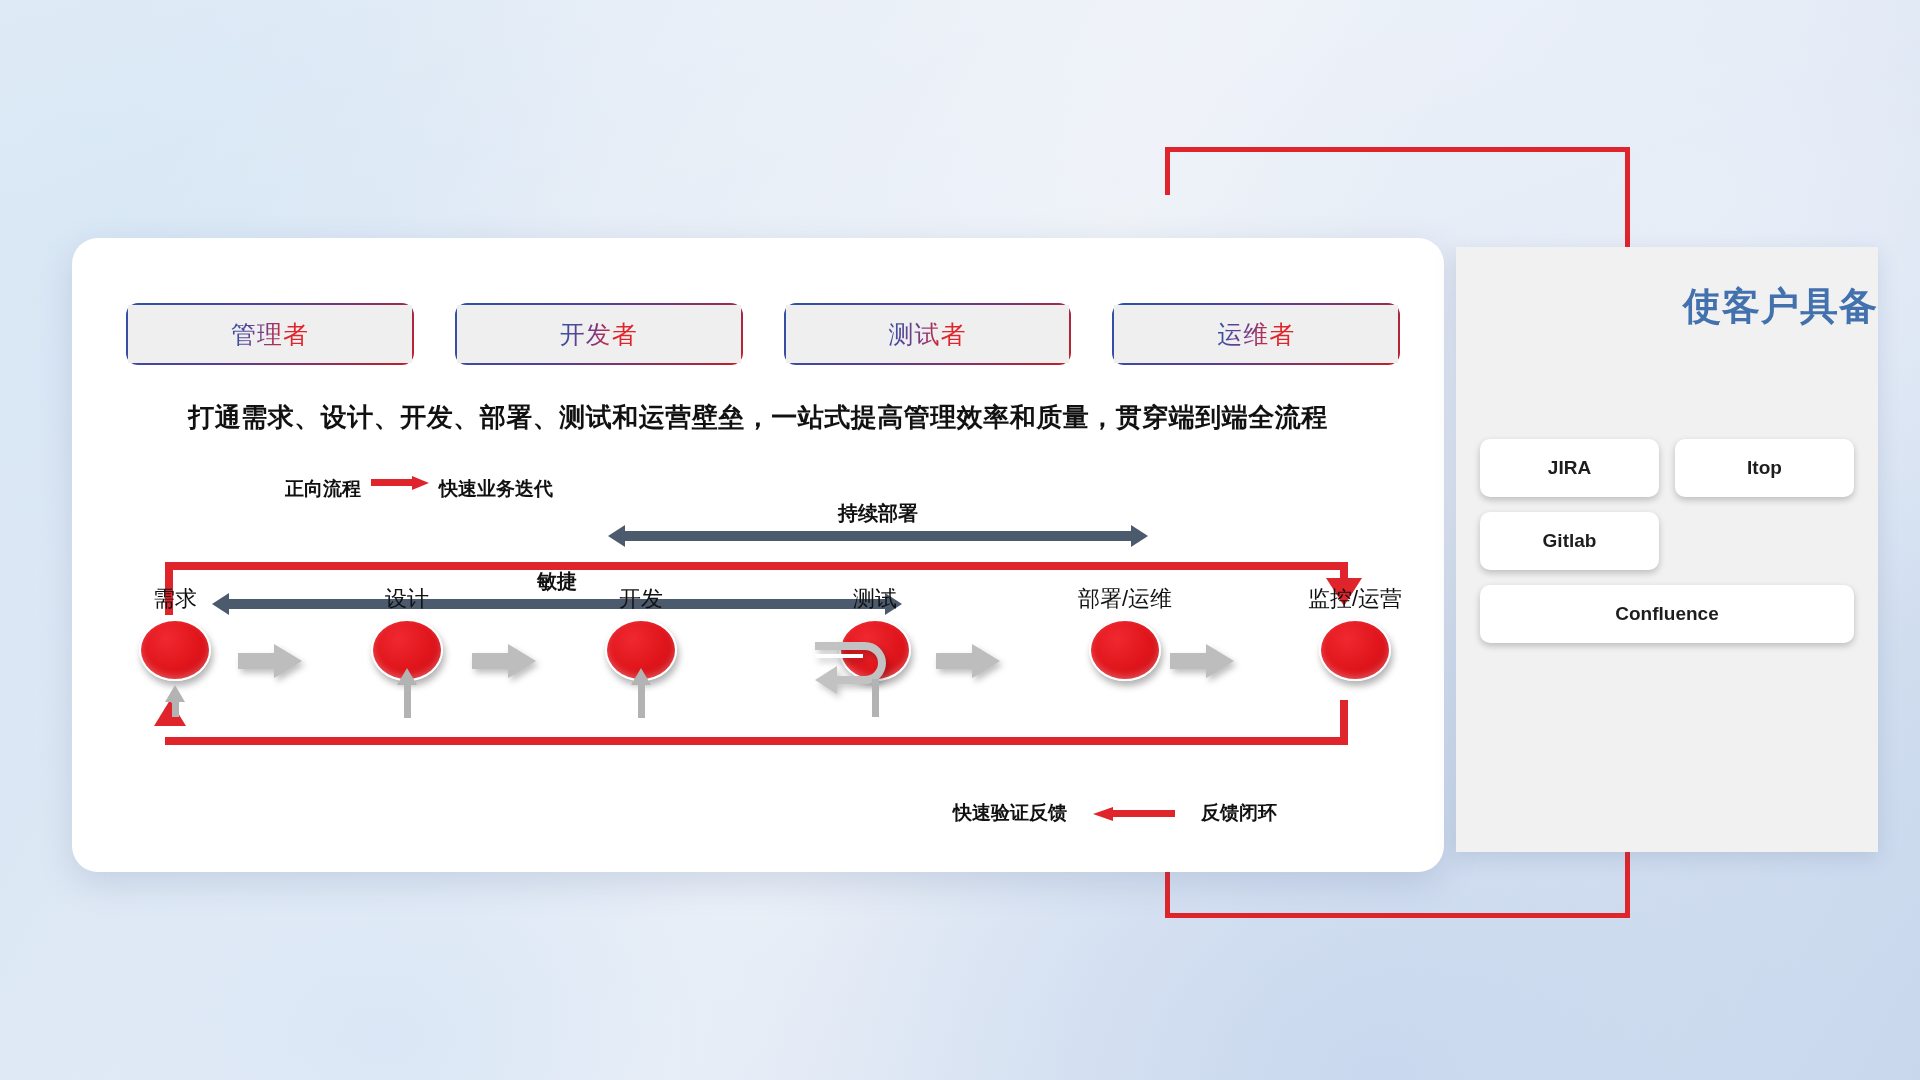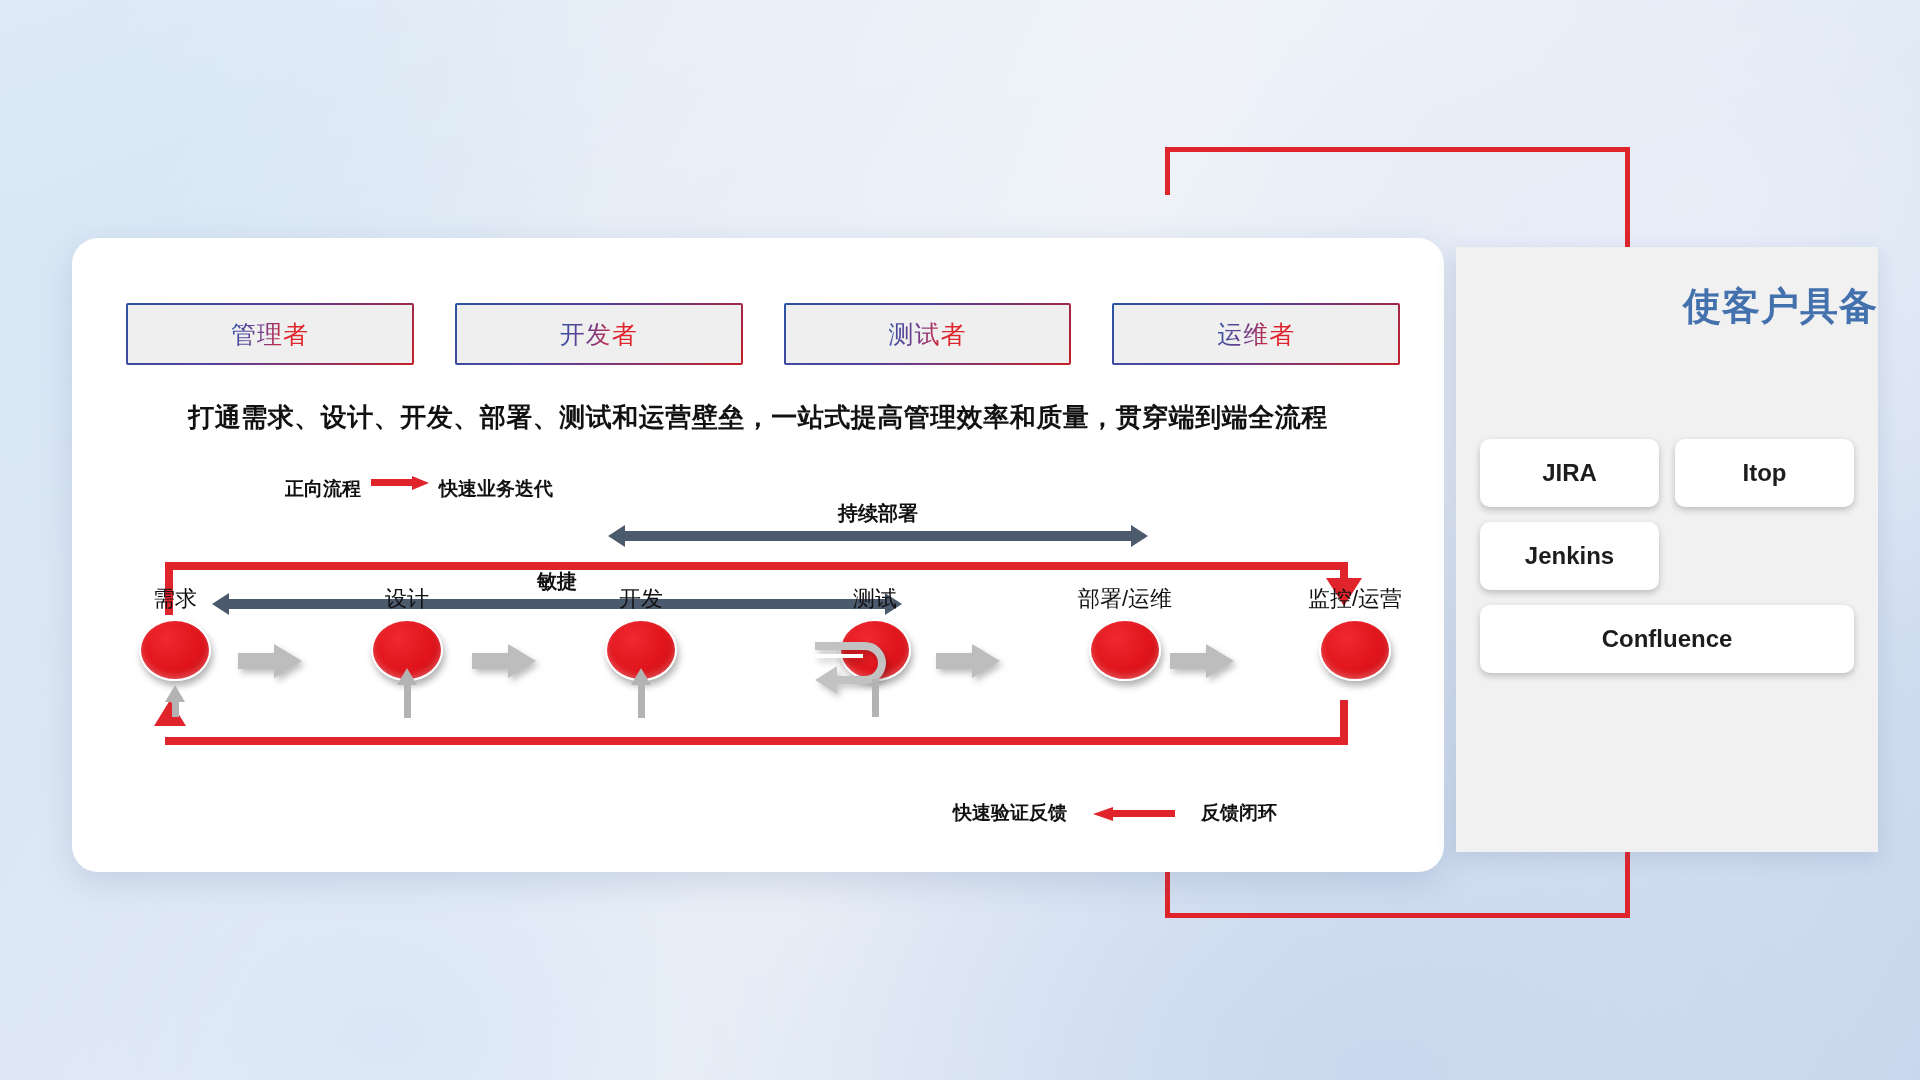--- a/index.html
+++ b/index.html
@@ -38,21 +38,21 @@
     box-shadow:0 10px 34px rgba(70,95,140,.18);
   }
 
   
   #roles{
     position:absolute;left:110px;top:303px;width:1290px;height:62px;
     display:flex;gap:25px;
   }
   .role{
     flex:1;position:relative;
-    padding:2px;border-radius:2px;
+    padding:2px;border-radius:12px;
     background:linear-gradient(135deg,#2e52a5 0%, #54409c 42%, #c32028 100%);
     margin-left:16px;
   }
   .role-inner{
     width:100%;height:100%;background:#efefef;
     display:flex;align-items:center;justify-content:center;
     box-sizing:border-box;
   }
   .role-label{
     font-size:25px;font-weight:400;letter-spacing:1px;
@@ -150,23 +150,23 @@
     background:#f1f1f1;box-shadow:0 6px 20px rgba(60,85,130,.16);
   }
   #panel-title{
     position:absolute;left:0;top:30px;width:100%;text-align:right;
     color:#4271ad;font-size:38px;font-weight:700;line-height:1.55;letter-spacing:1px;
   }
   #panel-title .l2{font-size:37px;}
   #chips{position:absolute;left:24px;top:192px;width:374px;
     display:flex;flex-wrap:wrap;gap:15px 16px;}
   .chip{
-    background:#fff;border-radius:10px;height:68px;
+    background:#fff;border-radius:10px;height:58px;
     display:flex;align-items:center;justify-content:center;
-    font-size:24px;font-weight:700;color:#1d1d1d;
+    font-size:19px;font-weight:700;color:#1d1d1d;
     box-shadow:0 3px 7px rgba(0,0,0,.22);
     flex:0 0 179px;
   }
   .chip.wide{flex:0 0 374px;}
 </style>
 </head>
 <body>
 
 <div id="bg"></div>
 
@@ -310,16 +310,16 @@
   <span>反馈闭环</span>
 </div>
 
 <div id="panel">
   <div id="panel-title">
     <div>使客户具备</div>
   </div>
   <div id="chips">
     <div class="chip">JIRA</div>
     <div class="chip">Itop</div>
-    <div class="chip">Jenkins</div>
+    <div class="chip">Gitlab</div>
     <div class="chip wide">Confluence</div>
   </div>
 </div>
 
 </body></html>

